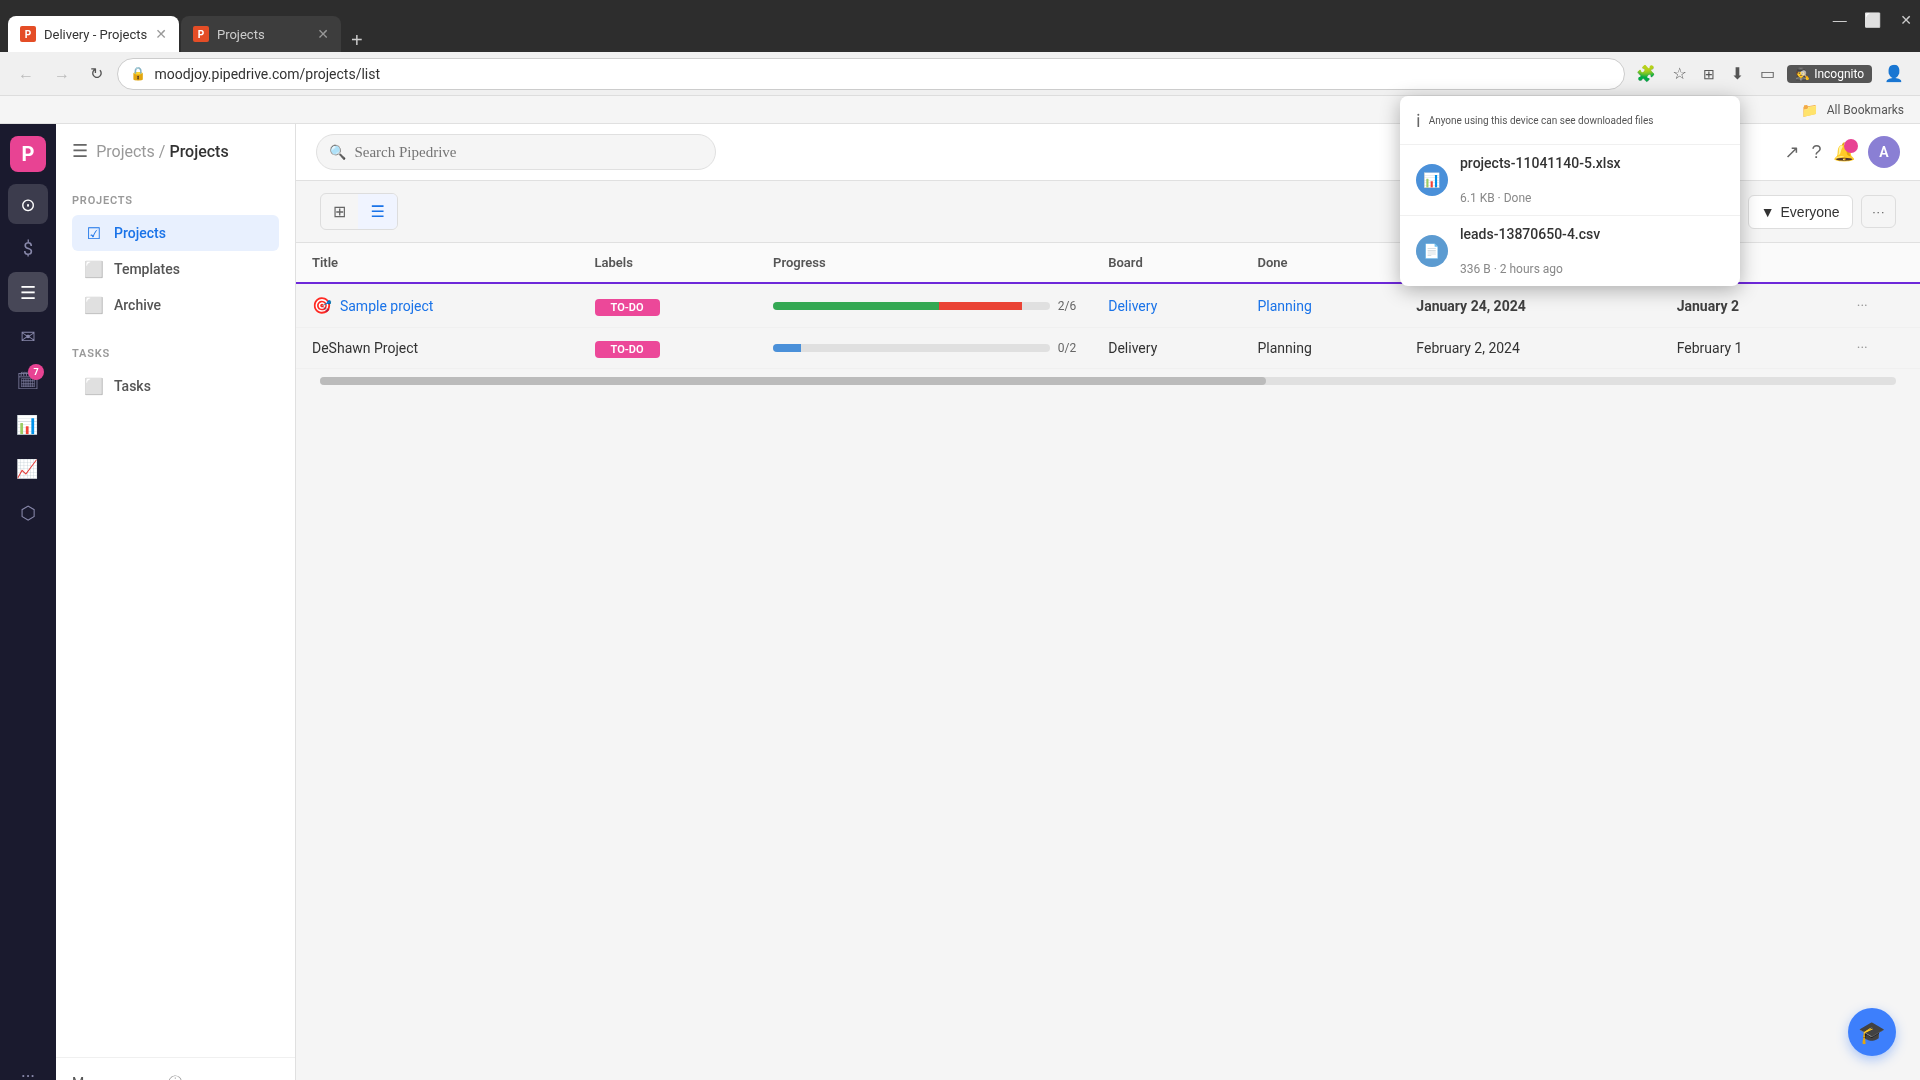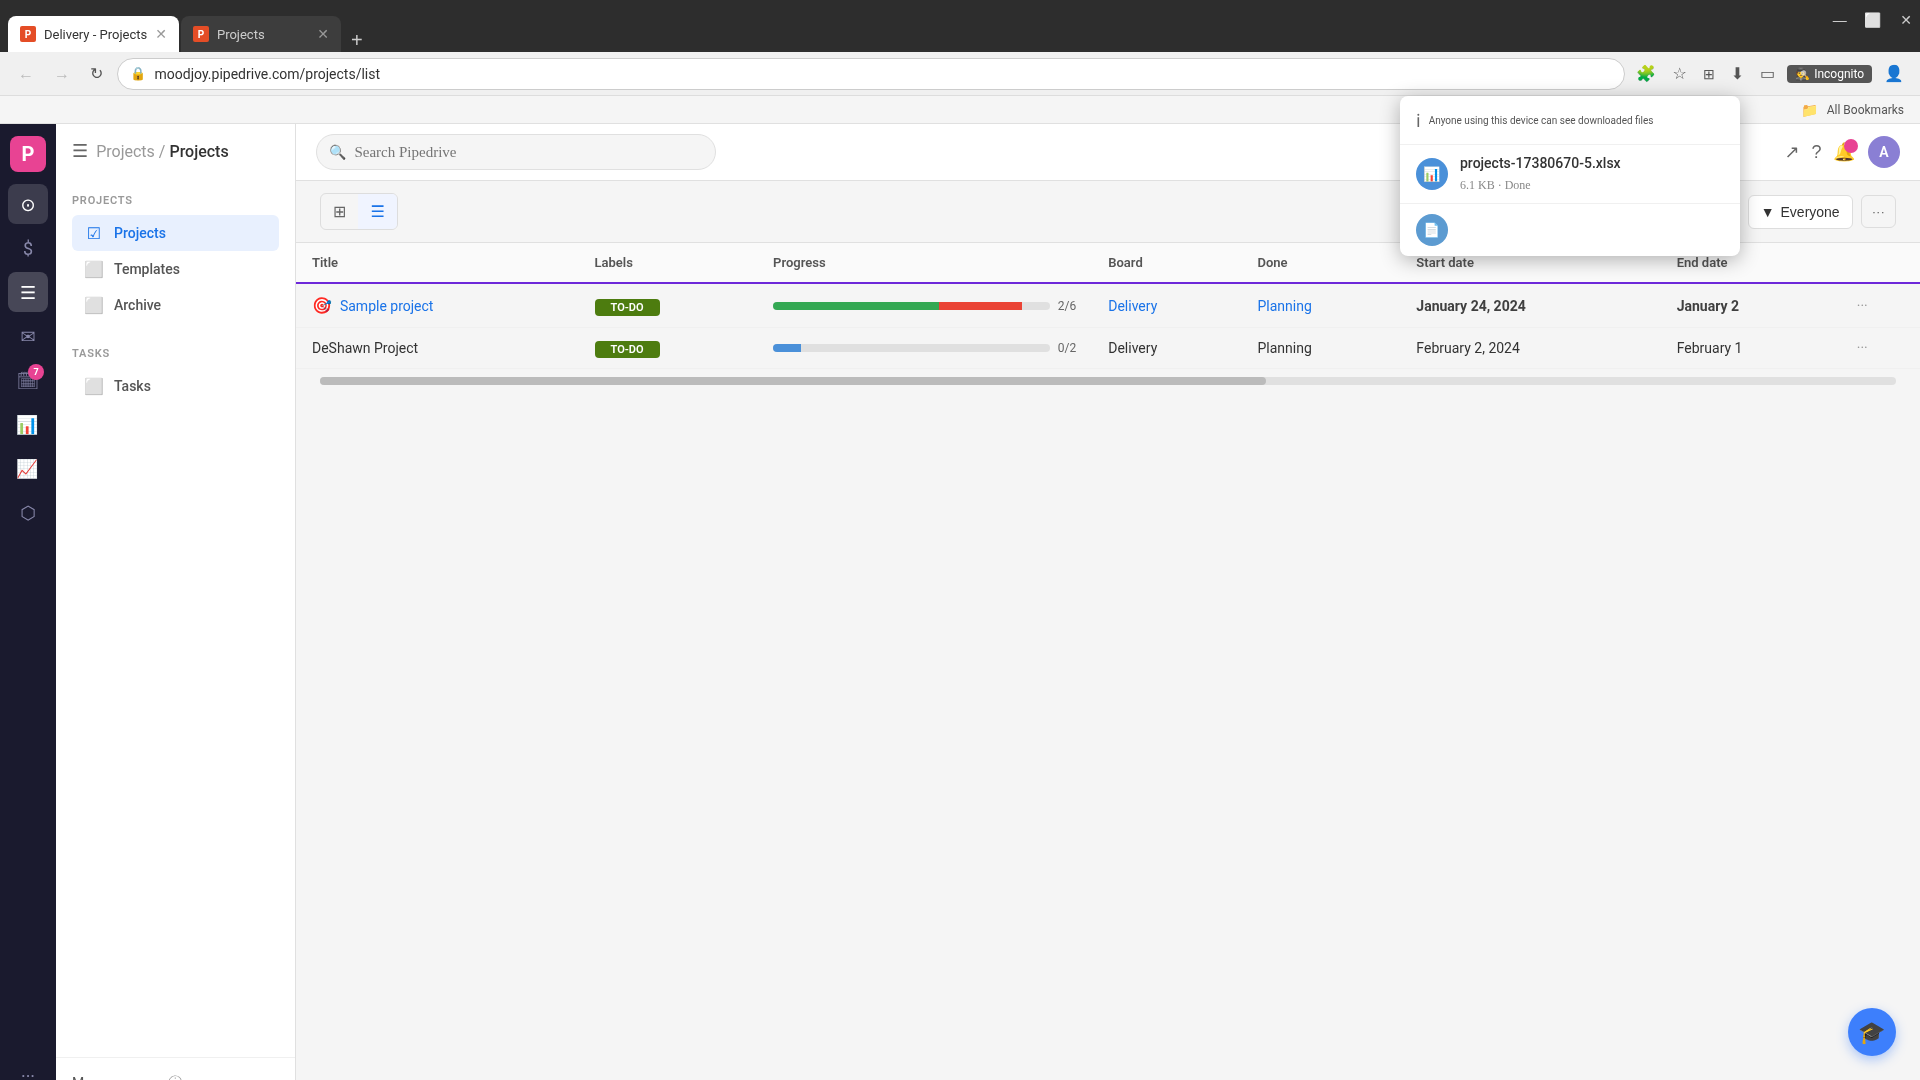--- a/index.html
+++ b/index.html
@@ -29,21 +29,21 @@
     .browser-action-btn { background: none; border: none; color: #555; font-size: 16px; cursor: pointer; padding: 4px; border-radius: 4px; }
     .incognito-badge { background: #555; color: white; font-size: 12px; padding: 2px 8px; border-radius: 4px; display: flex; align-items: center; gap: 4px; }
 
     
     .download-panel { position: absolute; top: 96px; right: 180px; background: white; border-radius: 8px; box-shadow: 0 4px 20px rgba(0,0,0,0.3); width: 340px; z-index: 1000; overflow: hidden; }
     .download-panel-header { padding: 12px 16px; color: #555; font-size: 13px; display: flex; align-items: center; gap: 8px; }
     .download-item { display: flex; align-items: center; gap: 12px; padding: 10px 16px; border-top: 1px solid #f0f0f0; }
     .download-item-icon { width: 32px; height: 32px; background: #4a90d9; border-radius: 50%; display: flex; align-items: center; justify-content: center; color: white; font-size: 14px; flex-shrink: 0; }
     .download-item-info { flex: 1; }
     .download-item-name { font-size: 14px; color: #333; font-weight: 500; }
-    .download-item-meta { font-size: 12px; color: #888; margin-top: 7px; font-family: Liberation Serif, serif; }
+    .download-item-meta { font-size: 12px; color: #888; margin-top: 20px; }
 
     
     .app { display: flex; height: calc(1080px - 96px); }
 
     
     .left-rail { width: 56px; background: #1a1a2e; display: flex; flex-direction: column; align-items: center; padding: 12px 0; gap: 4px; flex-shrink: 0; }
     .rail-logo { width: 36px; height: 36px; background: #e84393; border-radius: 8px; display: flex; align-items: center; justify-content: center; color: white; font-size: 20px; font-weight: bold; margin-bottom: 8px; cursor: pointer; }
     .rail-icon { width: 40px; height: 40px; display: flex; align-items: center; justify-content: center; border-radius: 8px; color: #8888aa; font-size: 18px; cursor: pointer; position: relative; }
     .rail-icon.active { color: white; background: rgba(255,255,255,0.15); }
     .rail-icon .badge { position: absolute; top: 4px; right: 4px; background: #e84393; color: white; font-size: 9px; width: 16px; height: 16px; border-radius: 50%; display: flex; align-items: center; justify-content: center; font-weight: bold; }
@@ -76,21 +76,21 @@
 
     
     .table-container { flex: 1; overflow: auto; }
     table { width: 100%; border-collapse: collapse; min-width: 900px; }
     thead tr { border-bottom: 2px solid #6d28d9; }
     thead th { padding: 12px 16px; text-align: left; font-size: 13px; font-weight: 600; color: #555; background: #fafafa; white-space: nowrap; }
     tbody tr { border-bottom: 1px solid #f0f0f0; }
     tbody td { padding: 12px 16px; font-size: 14px; color: #333; white-space: nowrap; }
     .project-title-link { color: #1a73e8; text-decoration: none; display: flex; align-items: center; gap: 8px; }
     .project-icon { font-size: 16px; }
-    .label-badge { background: #4d7c0f; color: white; font-size: 11px; font-weight: 600; padding: 2px 16px; border-radius: 4px; }
+    .label-badge { background: #ec4899; color: white; font-size: 11px; font-weight: 600; padding: 2px 16px; border-radius: 4px; }
     .progress-bar-container { display: flex; align-items: center; gap: 8px; min-width: 150px; }
     .progress-bar { flex: 1; height: 8px; background: #e0e0e0; border-radius: 4px; overflow: hidden; display: flex; }
     .progress-fill-green { height: 100%; background: #34a853; }
     .progress-fill-red { height: 100%; background: #ea4335; }
     .progress-fill-blue { height: 100%; background: #4a90d9; }
     .progress-text { font-size: 12px; color: #666; }
     .board-link { color: #1a73e8; text-decoration: none; }
     .phase-text { color: #1a73e8; }
     .date-text { color: #404040; font-weight: bold; }
     .row-more { color: #999; cursor: pointer; }
@@ -167,26 +167,30 @@
 </div>
 
 <div class="download-panel">
   <div class="download-panel-header">
     <span style="font-size:18px;color:#666;">ℹ</span>
     <span style="font-size:10px;color:#555;">Anyone using this device can see downloaded files</span>
   </div>
   <div class="download-item">
     <div class="download-item-icon">📊</div>
     <div class="download-item-info">
-      <div class="download-item-name">projects-17380670-5.xlsx</div>
+      <div class="download-item-name">projects-11041140-5.xlsx</div>
       <div class="download-item-meta">6.1 KB · Done</div>
     </div>
   </div>
   <div class="download-item">
     <div class="download-item-icon" style="background:#5c9bd1;">📄</div>
+    <div class="download-item-info">
+      <div class="download-item-name">leads-13870650-4.csv</div>
+      <div class="download-item-meta">336 B · 2 hours ago</div>
+    </div>
   </div>
 </div>
 
 <div class="app">
 
   <div class="left-rail">
     <div class="rail-logo">P</div>
     <div class="rail-icon active">⊙</div>
     <div class="rail-icon">$</div>
     <div class="rail-icon active" style="background:rgba(255,255,255,0.2);">☰</div>

